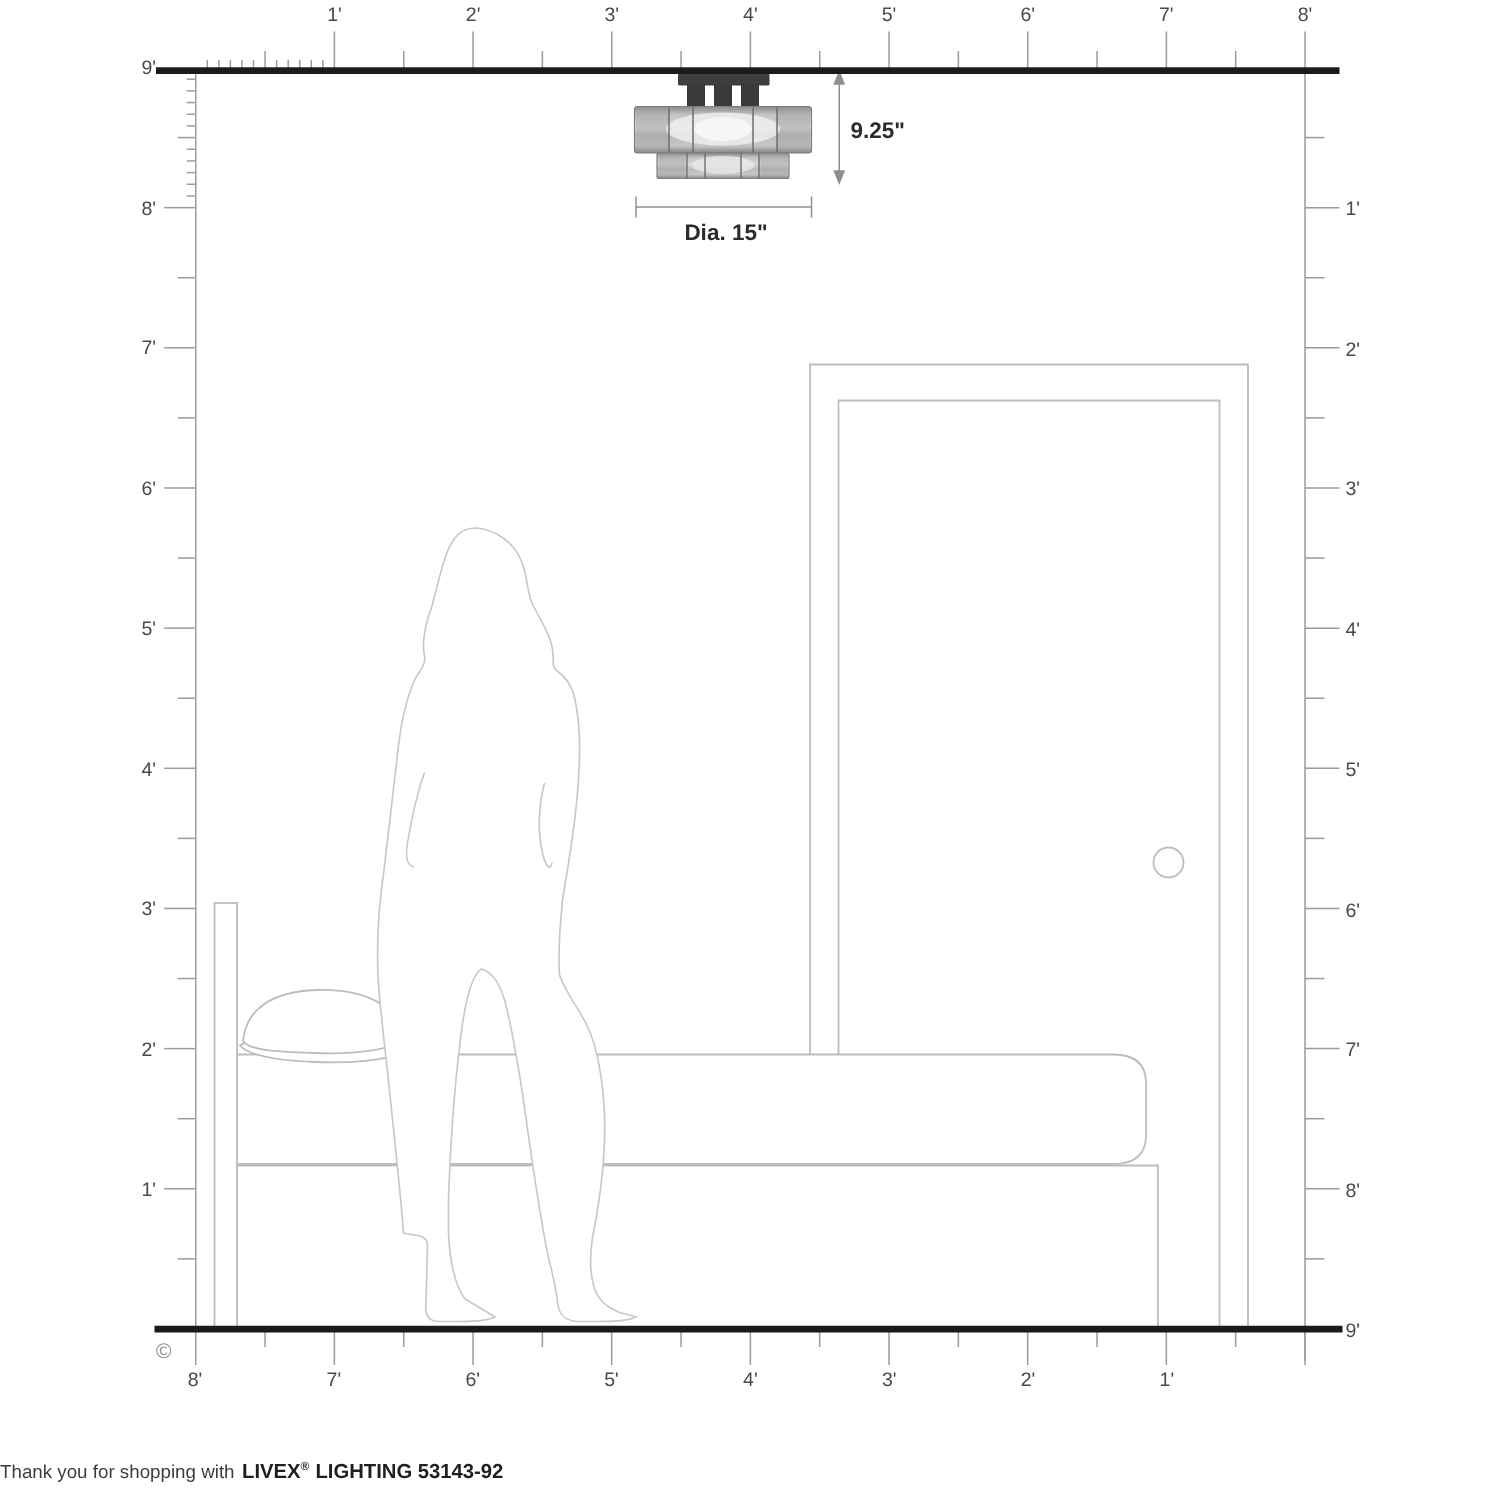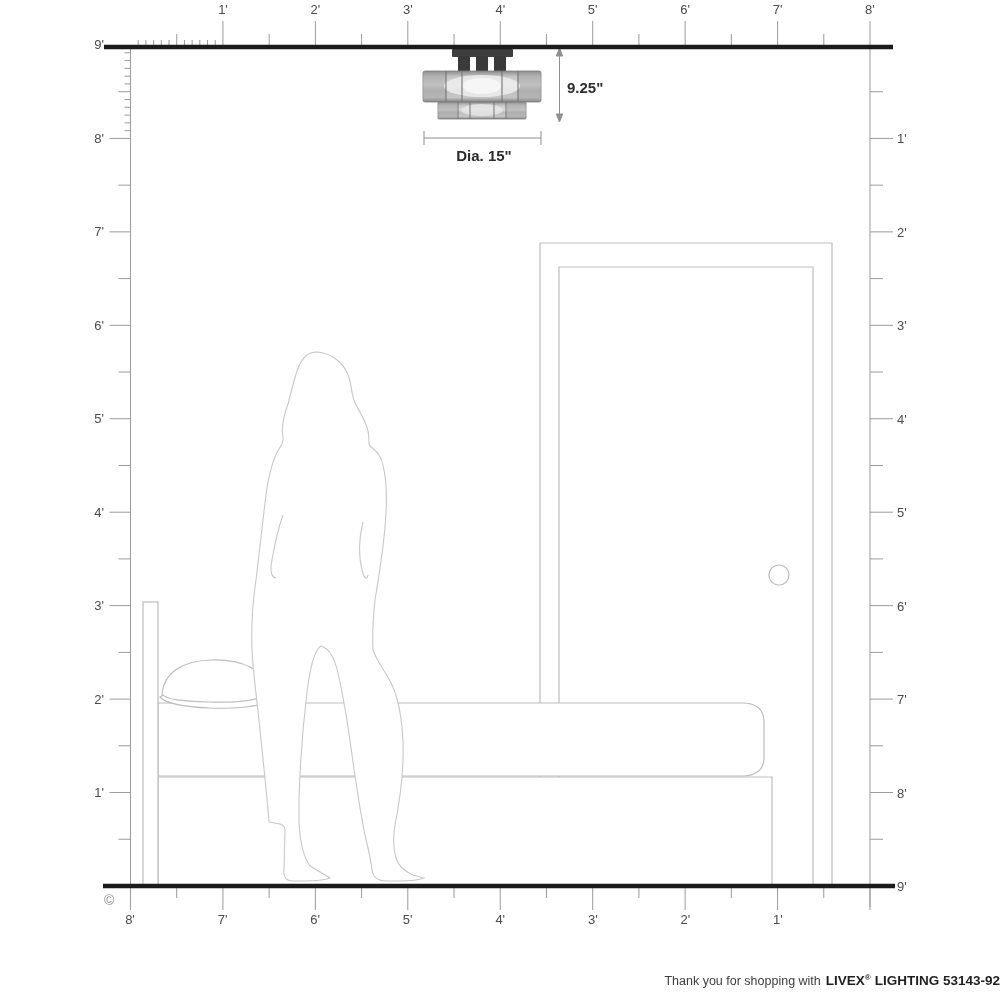--- a/index.html
+++ b/index.html
@@ -15,21 +15,21 @@
   #ruler-bottom{left:114px;top:912px;width:680px;display:flex;justify-content:space-between;}
   #ruler-bottom span{width:32px;text-align:center;}
   #ruler-left{left:78px;top:37px;width:26px;height:763px;display:flex;flex-direction:column;justify-content:space-between;}
   #ruler-left span{height:15px;text-align:right;}
   #ruler-right{left:897px;top:131px;width:26px;height:763px;display:flex;flex-direction:column;justify-content:space-between;}
   #ruler-right span{height:15px;text-align:left;}
   .dim-text{position:absolute;color:#2c2c2c;font-size:15px;font-weight:600;}
   #dim-height-label{left:567px;top:79px;}
   #dim-dia-label{left:428px;top:147px;width:112px;text-align:center;}
   #copyright{position:absolute;left:104px;top:892px;color:#8e8e8e;font-size:14px;}
-  #footer{position:absolute;left:0;top:973px;width:1000px;text-align:right;color:#3d3d3d;font-size:12.5px;}
+  #footer{position:absolute;left:0;top:973px;width:1000px;text-align:left;color:#3d3d3d;font-size:12.5px;}
   #footer .bold{font-weight:bold;color:#1f1f1f;font-size:13.5px;}
   #footer .reg{font-size:8px;vertical-align:super;color:#1f1f1f;font-weight:bold;}
   #footer .brand{margin-left:5px;}
   #footer .suffix{margin-left:4px;}
 </style>
 </head>
 <body>
 
 <svg id="scene" width="1000" height="1000" viewBox="0 0 1000 1000">
   <defs>

